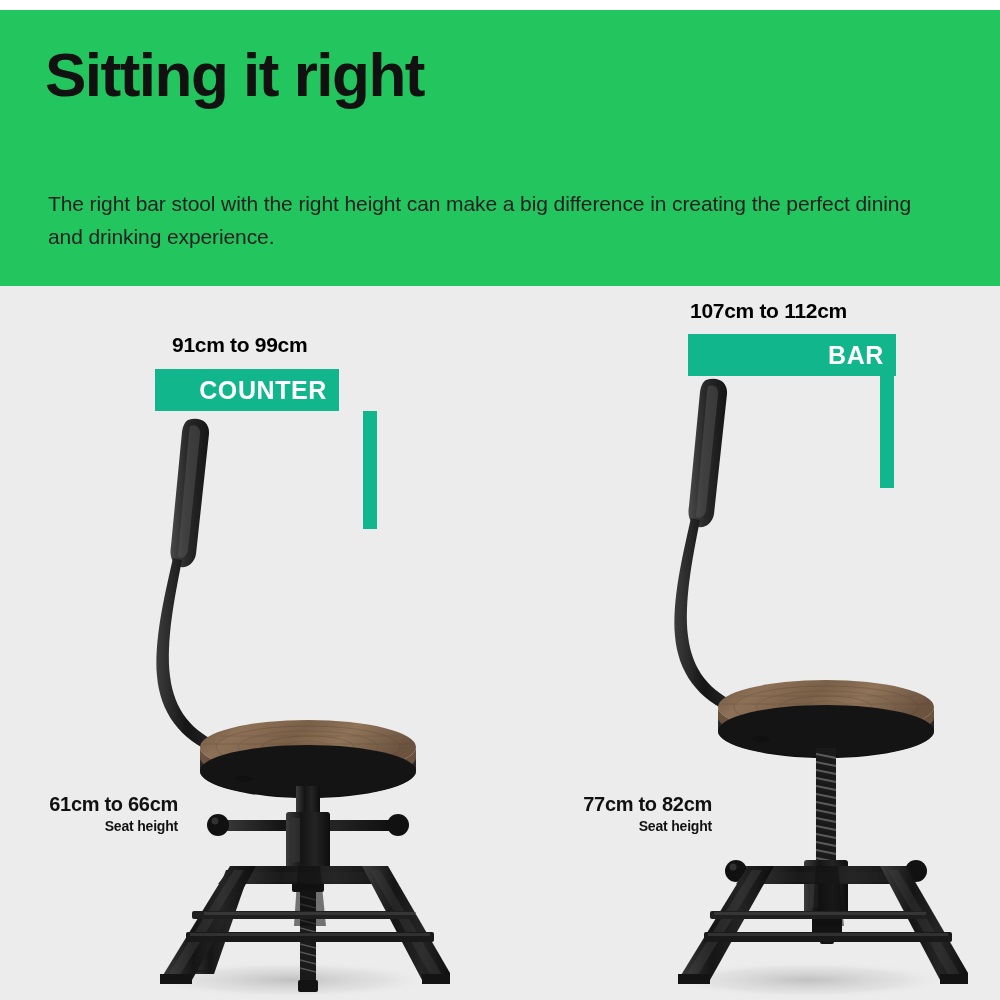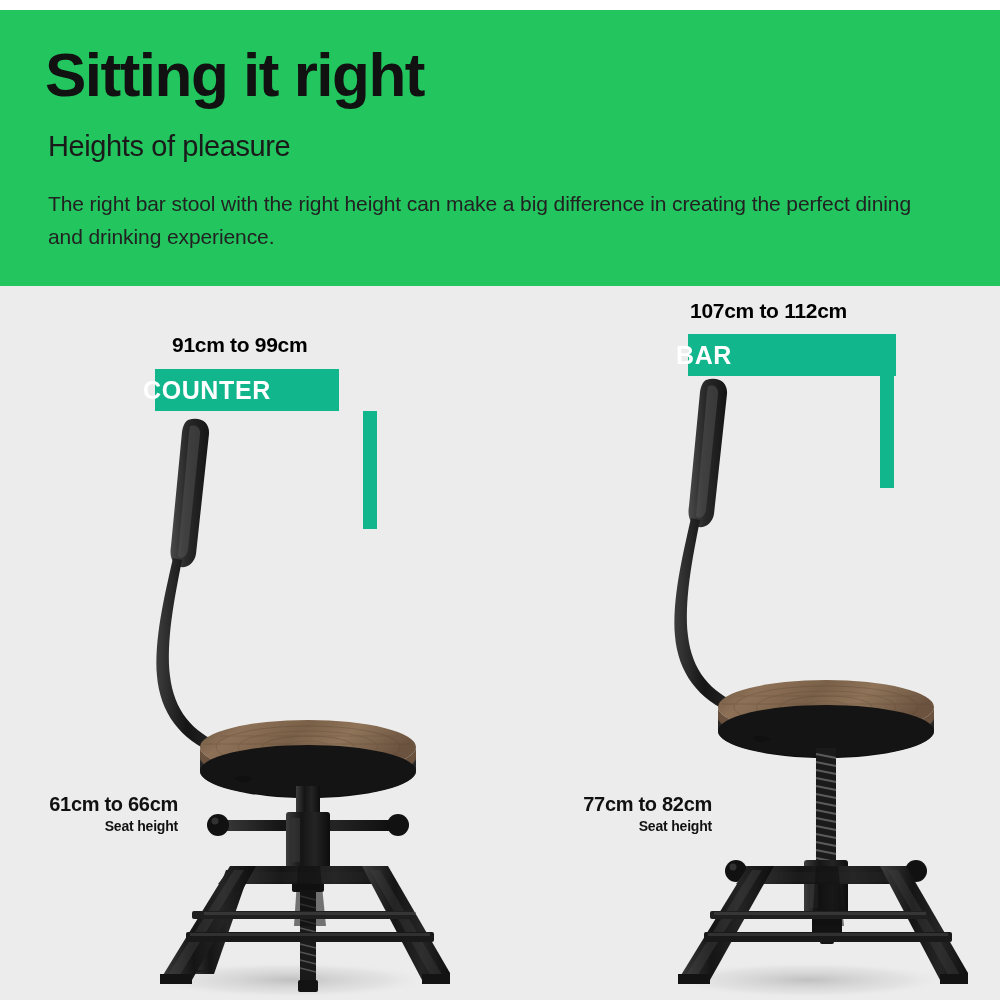--- a/index.html
+++ b/index.html
@@ -79,21 +79,21 @@
     font-weight: 700;
     color: #000000;
     letter-spacing: -0.3px;
     white-space: nowrap;
   }
   .callout .bar {
     position: absolute;
     background: #11b68c;
     display: flex;
     align-items: center;
-    justify-content: flex-start;
+    justify-content: flex-end;
   }
   .callout .bar-label {
     color: #ffffff;
     font-size: 25px;
     font-weight: 700;
     letter-spacing: 0.6px;
     white-space: nowrap;
     transform: translateX(-12px);
   }
   .callout .drop {
@@ -140,21 +140,20 @@
   .stool { position: absolute; }
   .stool svg { display: block; }
 </style>
 </head>
 <body>
 
 <div id="page">
 
   <div class="header">
     <div class="title">Sitting it right</div>
-    <div class="subtitle">Heights of pleasure</div>
     <div class="bodytext">The right bar stool with the right height can make a big difference in creating the perfect dining and drinking experience.</div>
   </div>
 
   <div class="stage">
 
     <div class="stool" id="stool-counter" style="left:130px; top:128px;">
       <svg width="320" height="590" viewBox="0 0 320 590" xmlns="http://www.w3.org/2000/svg">
         <defs>
           <linearGradient id="woodA" x1="0" y1="0" x2="1" y2="0.3">
             <stop offset="0%" stop-color="#6d553f"></stop>

